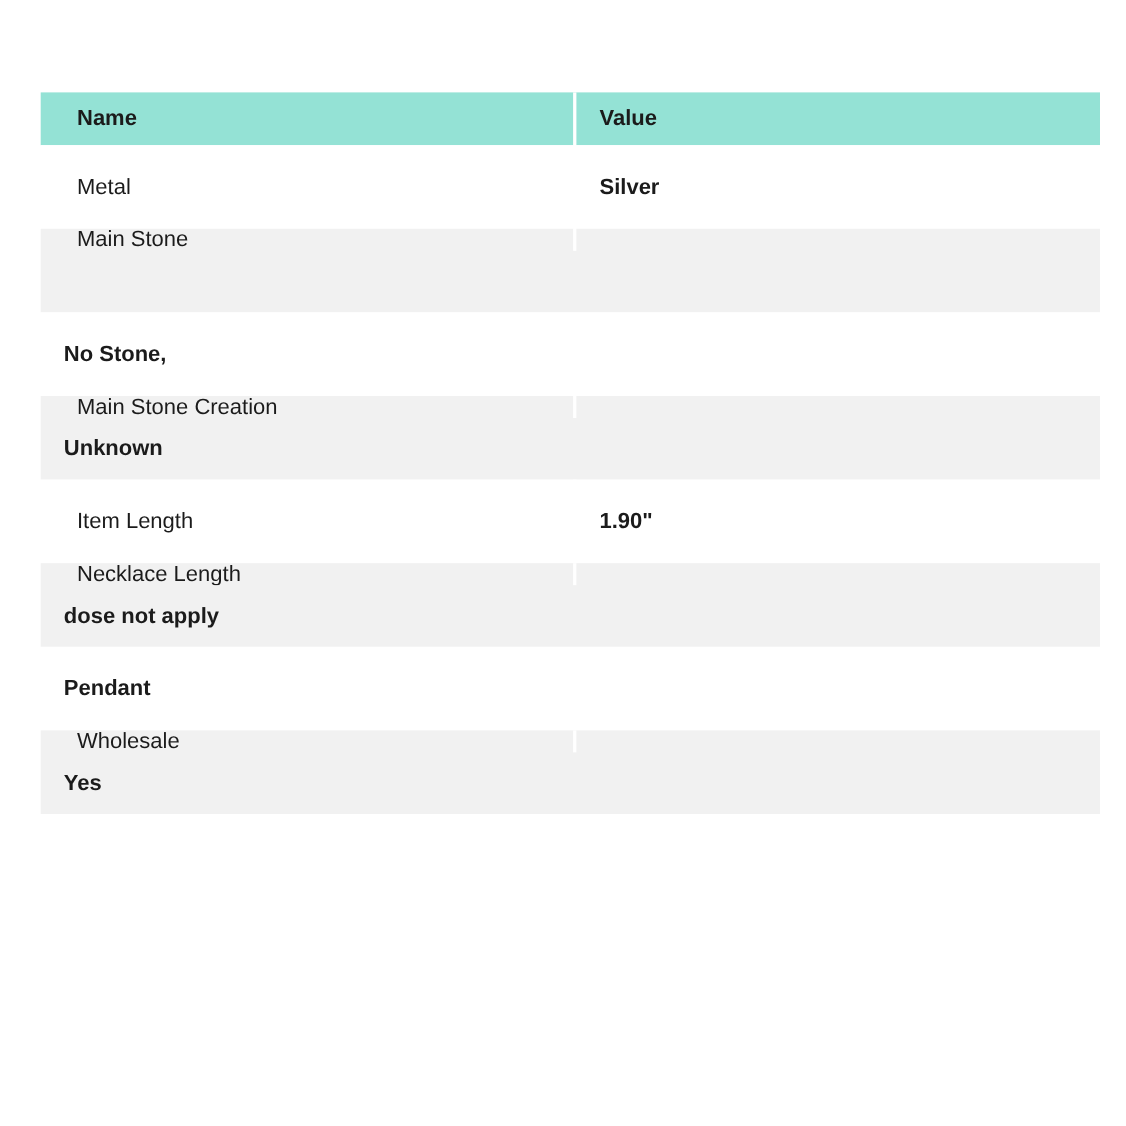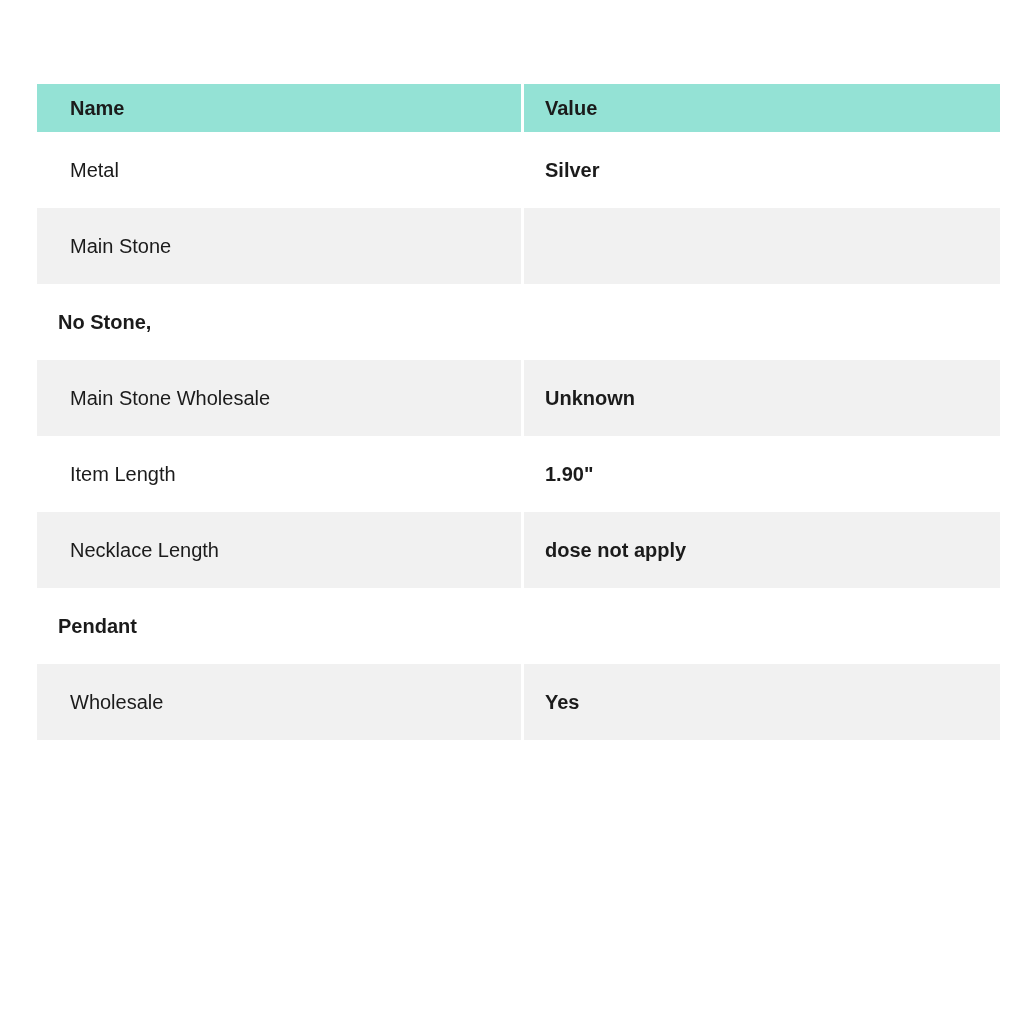--- a/index.html
+++ b/index.html
@@ -21,20 +21,21 @@
       top: 84px;
       width: 963px;
     }
     .row {
       display: flex;
       height: 76px;
       background: var(--row-bg, #ffffff);
     }
     .row.alt {
       background: var(--row-alt-bg, #f1f1f1);
+      flex-direction: column;
     }
     .row.header {
       height: 48px;
       background: var(--header-bg, #94e2d5);
     }
     .cell {
       display: flex;
       align-items: center;
       font-size: 20px;
       line-height: 1;
@@ -85,21 +86,21 @@
   </div>
 
   <div class="row">
     <div class="cell value">
       <span>No Stone,</span>
     </div>
   </div>
 
   <div class="row alt">
     <div class="cell name">
-      <span>Main Stone Wholesale</span>
+      <span>Main Stone Creation</span>
     </div>
     <div class="cell value">
       <span>Unknown</span>
     </div>
   </div>
 
   <div class="row">
     <div class="cell name">
       <span>Item Length</span>
     </div>

